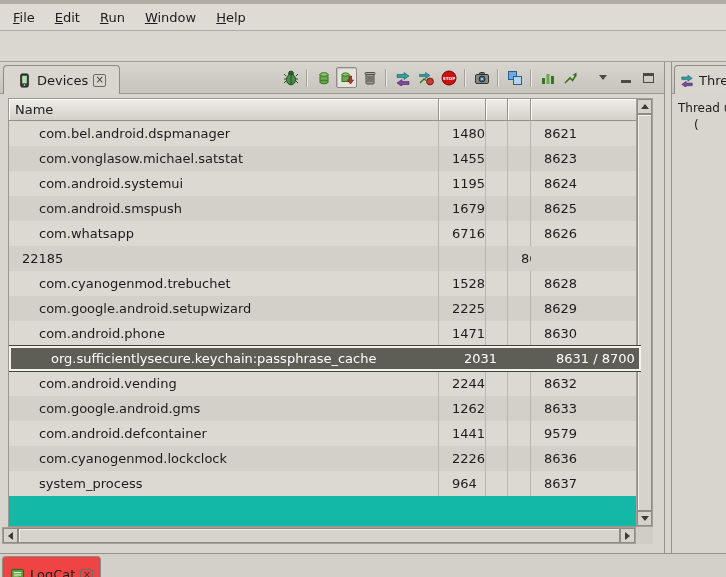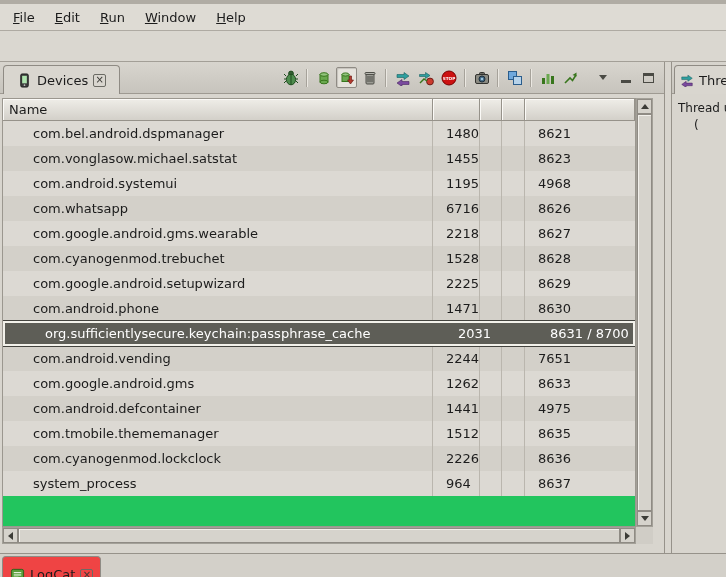--- a/index.html
+++ b/index.html
@@ -31,22 +31,22 @@
     font-size:10px; line-height:10px; text-align:center; color:#3a3a35; cursor:default; }
   
   .view-toolbar { position:absolute; right:5px; top:5px; display:flex; align-items:center; gap:2px; z-index:3; }
   .tbtn { width:21px; height:21px; display:flex; align-items:center; justify-content:center; border:1px solid transparent; border-radius:2px; }
   .tbtn.pressed { border:1px solid #8f8b84; background:#e6e3dc; box-shadow:inset 1px 1px 1px rgba(0,0,0,.15); }
   .tsep { width:0; height:18px; border-left:1px solid #a6a29a; border-right:1px solid #ebe8e2; margin:0 3px; }
   .chev { width:0; height:0; border-left:4px solid transparent; border-right:4px solid transparent; border-top:5px solid #4a4a44; }
   .min-glyph { width:10px; height:3px; background:#4a4a44; margin-top:8px; }
   .max-glyph { width:11px; height:10px; border:1px solid #4a4a44; border-top:3px solid #4a4a44; }
   
-  .table-wrap { position:absolute; left:2px; top:36px; width:634px; height:429px;
-    border:1px solid #9b978f; background:#22c55e; overflow:hidden; }
+  .table-wrap { position:absolute; left:8px; top:36px; width:634px; height:429px;
+    border:1px solid #9b978f; background:#14b8a6; overflow:hidden; }
   .thead { display:grid; grid-template-columns:430px 47px 22px 23px 110px; height:22px; }
   .th { background:linear-gradient(#efede8,#d3d0c9); border-right:1px solid #96928a;
     border-bottom:1px solid #96928a; box-shadow:inset 1px 1px 0 #fbfaf7;
     padding-left:6px; line-height:21px; font-size:13px; overflow:hidden; white-space:nowrap; }
   .row { display:grid; grid-template-columns:430px 47px 22px 23px 110px; height:25px; }
   .row:nth-child(odd) { background:#dcd9d3; }
   .row:nth-child(even){ background:#d3d0c9; }
   .cell { border-right:1px solid #bab6ae; line-height:25px; font-size:13px;
     white-space:nowrap; overflow:hidden; }
   .cell.c-name { padding-left:30px; }
@@ -249,34 +249,40 @@
     <div class="cell c-a"></div>
     <div class="cell c-b"></div>
     <div class="cell c-port">8623</div>
   </div>
 
   <div class="row">
     <div class="cell c-name">com.android.systemui</div>
     <div class="cell c-pid">1195</div>
     <div class="cell c-a"></div>
     <div class="cell c-b"></div>
-    <div class="cell c-port">4968</div>
-  </div>
-
+    <div class="cell c-port">8624</div>
+  </div>
+
+  <div class="row">
+    <div class="cell c-name">com.android.smspush</div>
+    <div class="cell c-pid">1679</div>
+    <div class="cell c-a"></div>
+    <div class="cell c-b"></div>
+    <div class="cell c-port">8625</div>
+  </div>
 
   <div class="row">
     <div class="cell c-name">com.whatsapp</div>
     <div class="cell c-pid">6716</div>
     <div class="cell c-a"></div>
     <div class="cell c-b"></div>
     <div class="cell c-port">8626</div>
   </div>
 
   <div class="row">
-    <div class="cell c-name">com.google.android.gms.wearable</div>
     <div class="cell c-pid">22185</div>
     <div class="cell c-a"></div>
     <div class="cell c-b"></div>
     <div class="cell c-port">8627</div>
   </div>
 
   <div class="row">
     <div class="cell c-name">com.cyanogenmod.trebuchet</div>
     <div class="cell c-pid">1528</div>
     <div class="cell c-a"></div>
@@ -306,46 +312,39 @@
     <div class="cell c-a"></div>
     <div class="cell c-b"></div>
     <div class="cell c-port">8631 / 8700</div>
   </div>
 
   <div class="row">
     <div class="cell c-name">com.android.vending</div>
     <div class="cell c-pid">22440</div>
     <div class="cell c-a"></div>
     <div class="cell c-b"></div>
-    <div class="cell c-port">7651</div>
+    <div class="cell c-port">8632</div>
   </div>
 
   <div class="row">
     <div class="cell c-name">com.google.android.gms</div>
     <div class="cell c-pid">12623</div>
     <div class="cell c-a"></div>
     <div class="cell c-b"></div>
     <div class="cell c-port">8633</div>
   </div>
 
   <div class="row">
     <div class="cell c-name">com.android.defcontainer</div>
     <div class="cell c-pid">14411</div>
     <div class="cell c-a"></div>
     <div class="cell c-b"></div>
-    <div class="cell c-port">4975</div>
-  </div>
-
-  <div class="row">
-    <div class="cell c-name">com.tmobile.thememanager</div>
-    <div class="cell c-pid">1512</div>
-    <div class="cell c-a"></div>
-    <div class="cell c-b"></div>
-    <div class="cell c-port">8635</div>
-  </div>
+    <div class="cell c-port">9579</div>
+  </div>
+
 
   <div class="row">
     <div class="cell c-name">com.cyanogenmod.lockclock</div>
     <div class="cell c-pid">22265</div>
     <div class="cell c-a"></div>
     <div class="cell c-b"></div>
     <div class="cell c-port">8636</div>
   </div>
 
   <div class="row">

